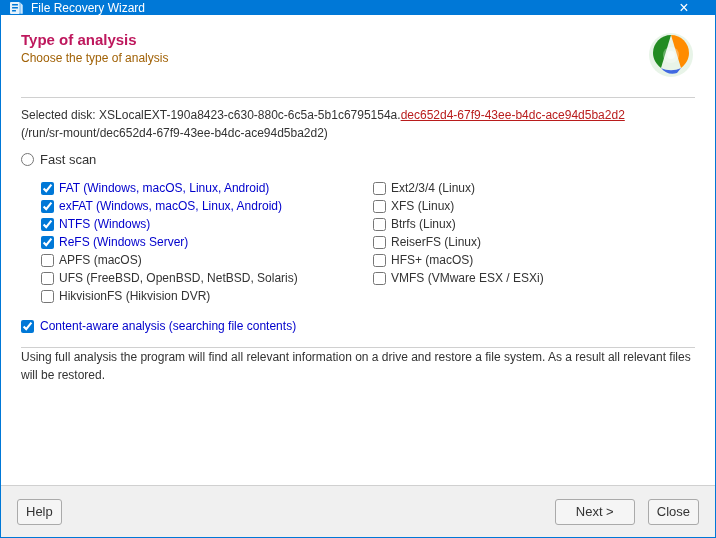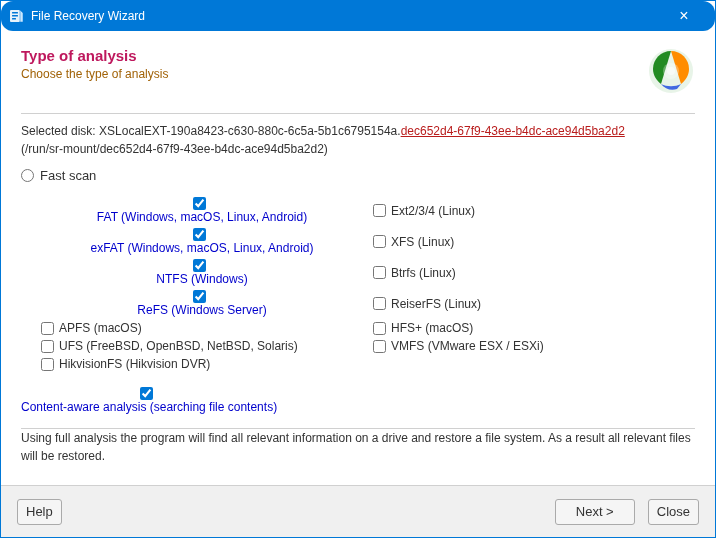--- a/index.html
+++ b/index.html
@@ -11,27 +11,26 @@
       background: #fff;
       border: 1px solid #0078d7;
       display: flex;
       flex-direction: column;
       overflow: hidden;
     }
 
     .title-bar {
       background: #0078d7;
       color: #fff;
-      height: 30px;
+      height: 14px;
       display: flex;
       align-items: center;
       padding: 0 8px;
       user-select: none;
       flex-shrink: 0;
-      border-radius: 12px;
     }
 
     .title-bar-icon {
       width: 16px;
       height: 16px;
       margin-right: 6px;
       display: flex;
       align-items: center;
       justify-content: center;
     }
@@ -135,21 +134,20 @@
       color: #333;
     }
 
     .checkbox-label input[type="checkbox"] {
       margin-right: 5px;
       accent-color: #0078d7;
     }
 
     .checkbox-label.blue-text {
       color: #0000cc;
-      flex-direction: column;
     }
 
     .content-aware {
       display: flex;
       align-items: center;
       margin-top: 8px;
       margin-bottom: 10px;
     }
 
     .content-aware input[type="checkbox"] {

